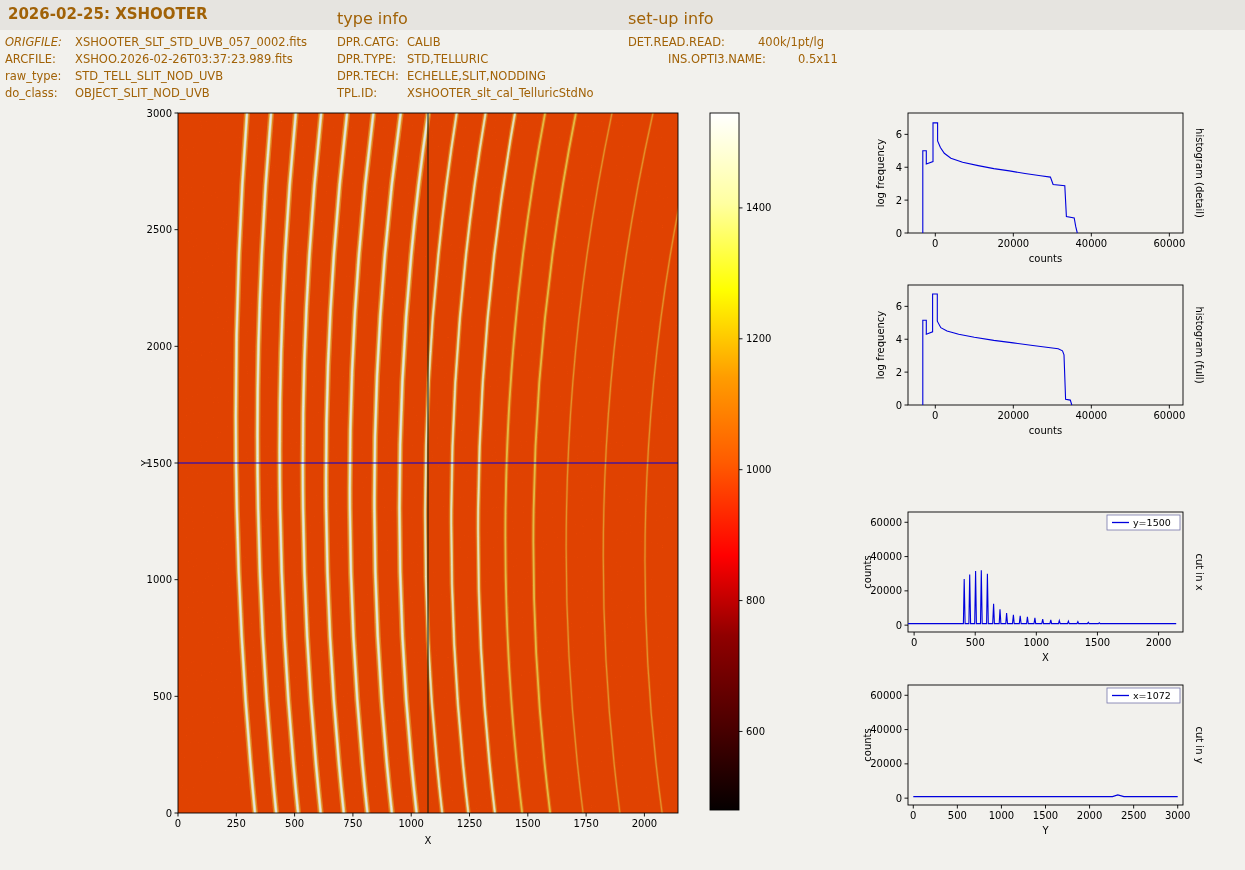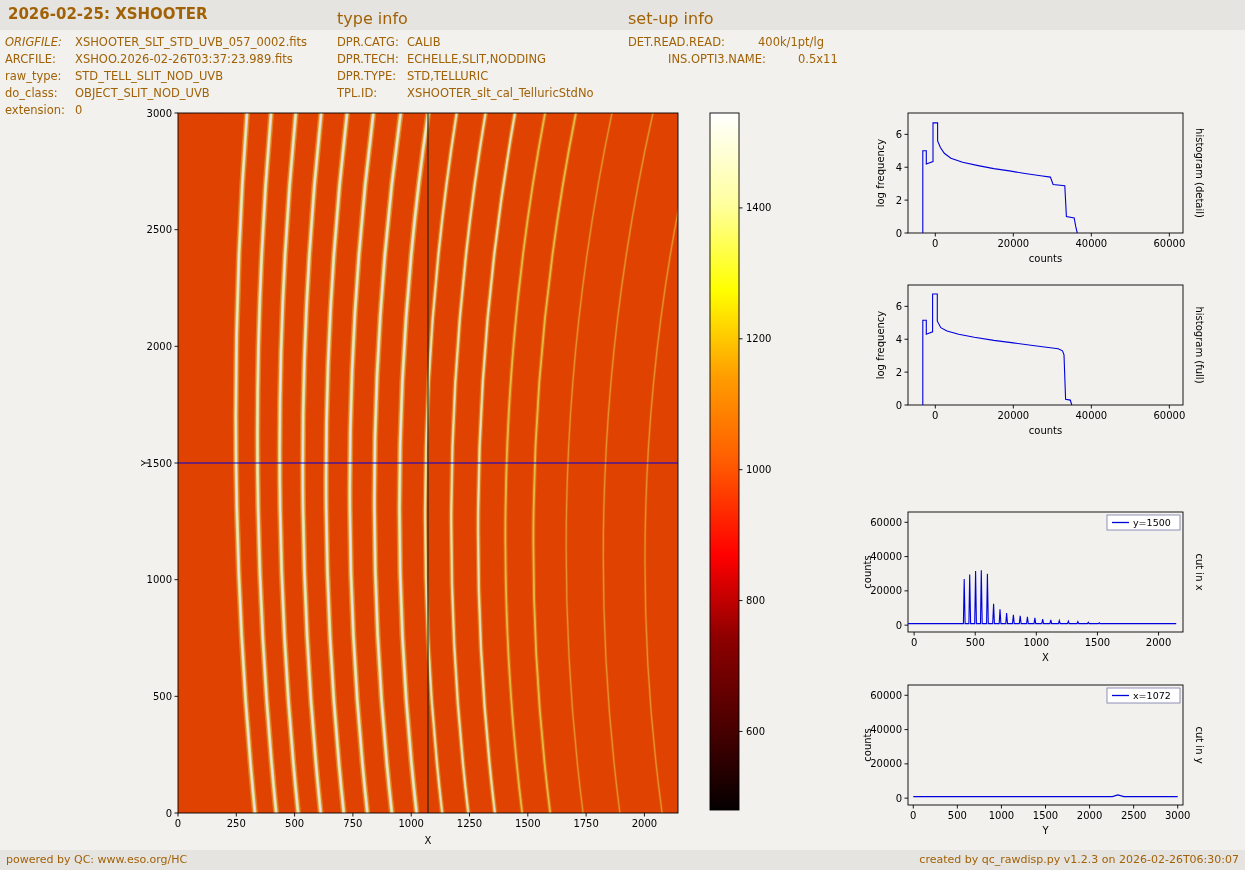--- a/index.html
+++ b/index.html
@@ -33,26 +33,25 @@
     <span class="title">2026-02-25: XSHOOTER</span>
     <span class="bar-label" id="type-info">type info</span>
     <span class="bar-label" id="setup-info">set-up info</span>
   </div>
 
   <div class="meta-col" id="meta-left">
       <div class="meta-row"><span class="mk" style="width: 70px; font-style: italic;">ORIGFILE:</span><span class="mv">XSHOOTER_SLT_STD_UVB_057_0002.fits</span></div>
       <div class="meta-row"><span class="mk" style="width: 70px;">ARCFILE:</span><span class="mv">XSHOO.2026-02-26T03:37:23.989.fits</span></div>
       <div class="meta-row"><span class="mk" style="width: 70px;">raw_type:</span><span class="mv">STD_TELL_SLIT_NOD_UVB</span></div>
       <div class="meta-row"><span class="mk" style="width: 70px;">do_class:</span><span class="mv">OBJECT_SLIT_NOD_UVB</span></div>
-      <div class="meta-row"><span class="mk" style="width: 70px;">extension:</span><span class="mv">0</span></div>
     </div>
   <div class="meta-col" id="meta-mid">
       <div class="meta-row"><span class="mk" style="width: 70px;">DPR.CATG:</span><span class="mv">CALIB</span></div>
+      <div class="meta-row"><span class="mk" style="width: 70px;">DPR.TYPE:</span><span class="mv">STD,TELLURIC</span></div>
       <div class="meta-row"><span class="mk" style="width: 70px;">DPR.TECH:</span><span class="mv">ECHELLE,SLIT,NODDING</span></div>
-      <div class="meta-row"><span class="mk" style="width: 70px;">DPR.TYPE:</span><span class="mv">STD,TELLURIC</span></div>
       <div class="meta-row"><span class="mk" style="width: 70px;">TPL.ID:</span><span class="mv">XSHOOTER_slt_cal_TelluricStdNo</span></div>
     </div>
   <div class="meta-col" id="meta-right">
       <div class="meta-row"><span class="mk" style="width: 130px;">DET.READ.READ:</span><span class="mv">400k/1pt/lg</span></div>
       <div class="meta-row"><span class="mk" style="width: 130px; margin-left: 40px;">INS.OPTI3.NAME:</span><span class="mv">0.5x11</span></div>
     </div>
 
   <svg id="canvas" width="1245" height="870">
       <g>
         <defs>
@@ -280,18 +279,14 @@
         <text x="1196" y="745" text-anchor="middle" font-size="10" transform="rotate(90 1196 745)">cut in y</text>
         <polyline points="913.3,796.6 1112.5,796.6 1117.8,794.9 1123.9,796.6 1177.7,796.6" fill="none" stroke="#0000dd" stroke-width="1.1"></polyline>
         <g>
           <rect x="1107" y="688" width="73" height="15" fill="#ffffff" stroke="#7777aa" stroke-width="0.8"></rect>
           <line x1="1112" y1="695.5" x2="1129" y2="695.5" stroke="#0000dd" stroke-width="1.3"></line>
           <text x="1133" y="699" text-anchor="start" font-size="9.5">x=1072</text>
         </g>
       </g>
     </svg>
 
-  <div class="footer">
-    <span class="fl">powered by QC: www.eso.org/HC</span>
-    <span class="fr">created by qc_rawdisp.py v1.2.3 on 2026-02-26T06:30:07</span>
-  </div>
 
 </div>
 
 </body></html>

